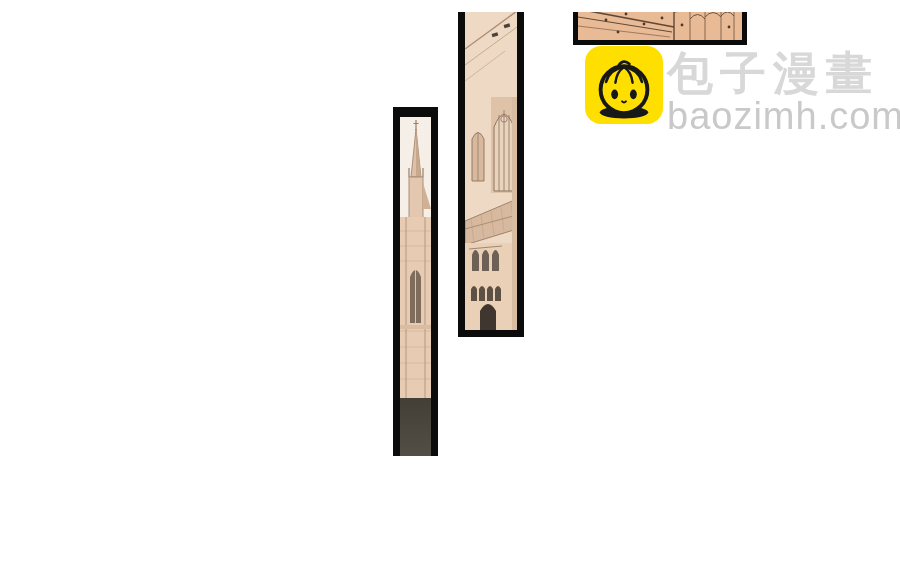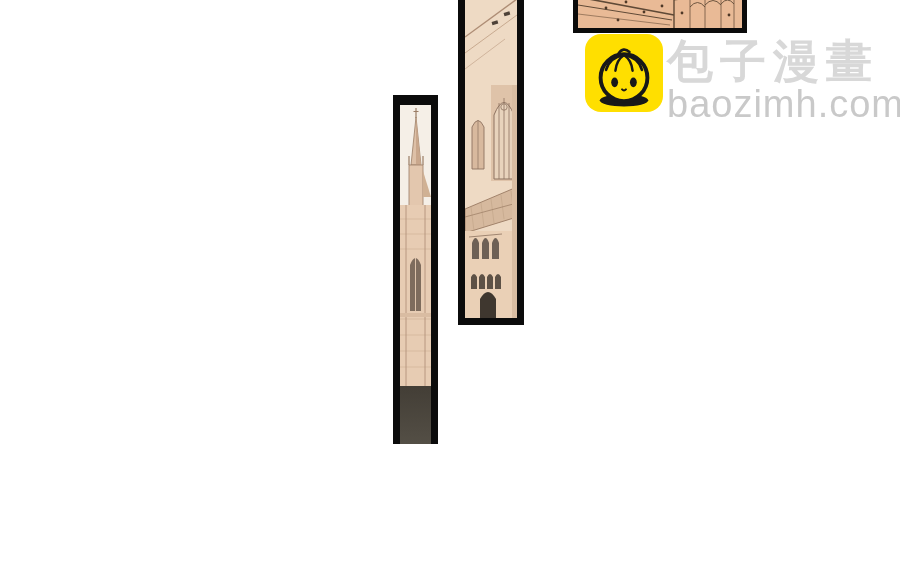--- a/index.html
+++ b/index.html
@@ -1,21 +1,21 @@
 <!DOCTYPE html>
 <html style="--page-bg: #ffffff; --panel-border: #0b0b0b; --logo-bg: #ffdf00; --logo-ink: #181818; --brand-text: #d8d8d8; --url-text: #c9c9c9; --art-sky: #f5efe7; --art-wall: #e7ccb3; --art-roof: #d6b99e; --art-line: #9b7d66; --art-dark-window: #6e6055; --art-shadow-dark: #474238; --art-wall-warm: #e9ba96;"><head>
 <meta charset="utf-8">
 <style>
   html,body{margin:0;padding:0;}
   body{
     width:900px;height:562px;overflow:hidden;position:relative;
     background:var(--page-bg,#ffffff);
     font-family:"Liberation Sans","DejaVu Sans",sans-serif;
   }
-  .page{position:absolute;inset:0;width:900px;height:444px;overflow:hidden;}
+  .page{position:absolute;inset:0;width:900px;height:444px;overflow:hidden;margin-top:12px;}
   .panel{
     position:absolute;
     border:7px solid var(--panel-border,#0b0b0b);
     background:#efe8dd;
     box-sizing:border-box;
     overflow:hidden;
   }
   .panel svg{display:block;}
   .panel-left{left:393px;top:95px;width:45px;height:480px;border-top-width:10px;}
   .panel-middle{left:458px;top:-14px;width:66px;height:339px;}

